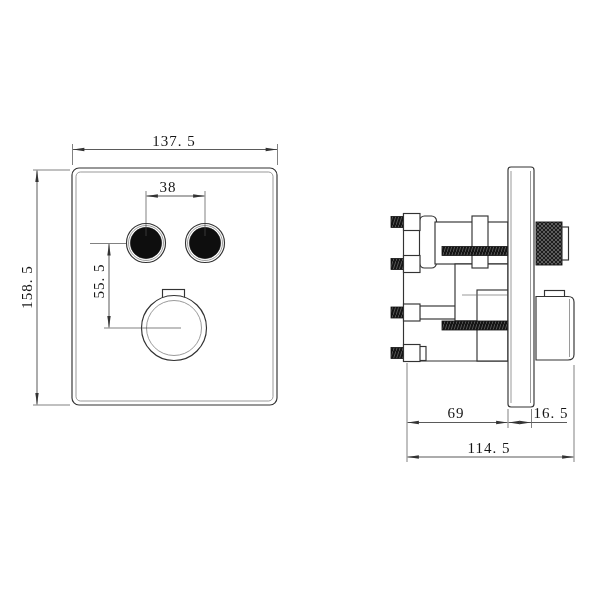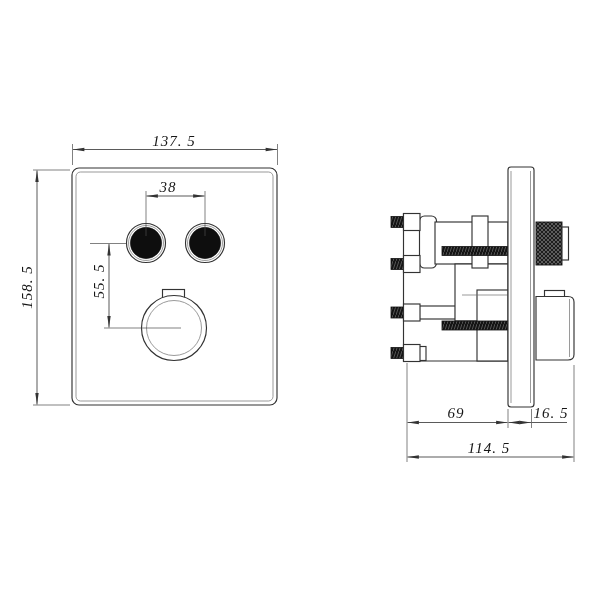--- a/index.html
+++ b/index.html
@@ -1,17 +1,17 @@
 <!DOCTYPE html>
 <html><head>
 <meta charset="utf-8">
 <style>
   html,body{margin:0;padding:0;background:#ffffff;}
   .canvas{position:relative;width:600px;height:476px;background:#ffffff;overflow:hidden;
-          font-family:"Liberation Serif","DejaVu Serif",serif;font-style:italic;}
+          font-family:"Liberation Serif","DejaVu Serif",serif;}
   svg{display:block;}
   .dim-text{font-family:"Liberation Serif","DejaVu Serif",serif;font-size:15px;fill:#161616;letter-spacing:1px;}
   .outline{stroke:#333;stroke-width:1.15;fill:#ffffff;}
   .outline-nf{stroke:#333;stroke-width:1.15;fill:none;}
   .thin{stroke:#6e6e6e;stroke-width:0.7;fill:none;}
   .dimline{stroke:#3c3c3c;stroke-width:0.85;fill:none;}
   .extline{stroke:#4a4a4a;stroke-width:0.7;fill:none;}
   .dark{fill:#0e0e0e;stroke:#0e0e0e;stroke-width:0.5;}
 </style>
 </head>

